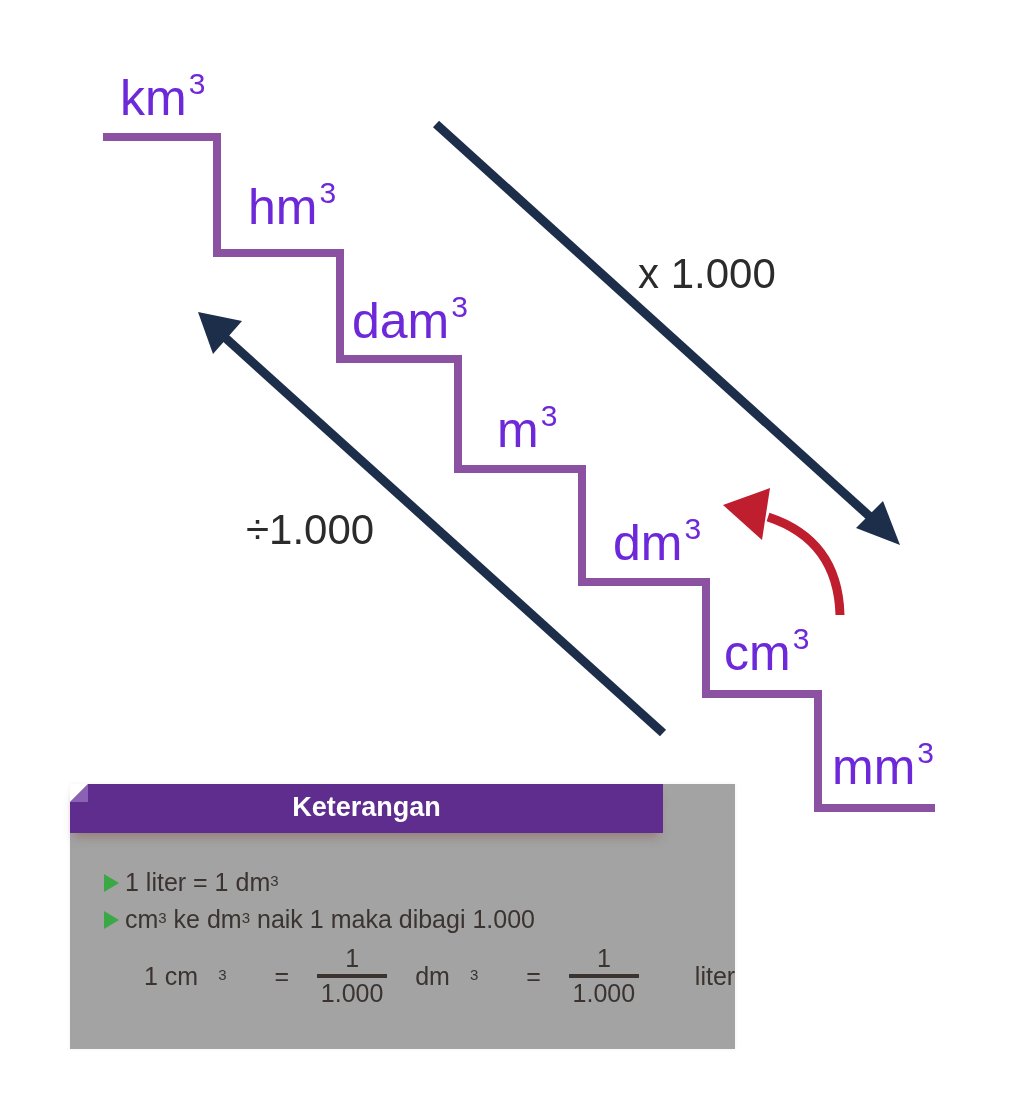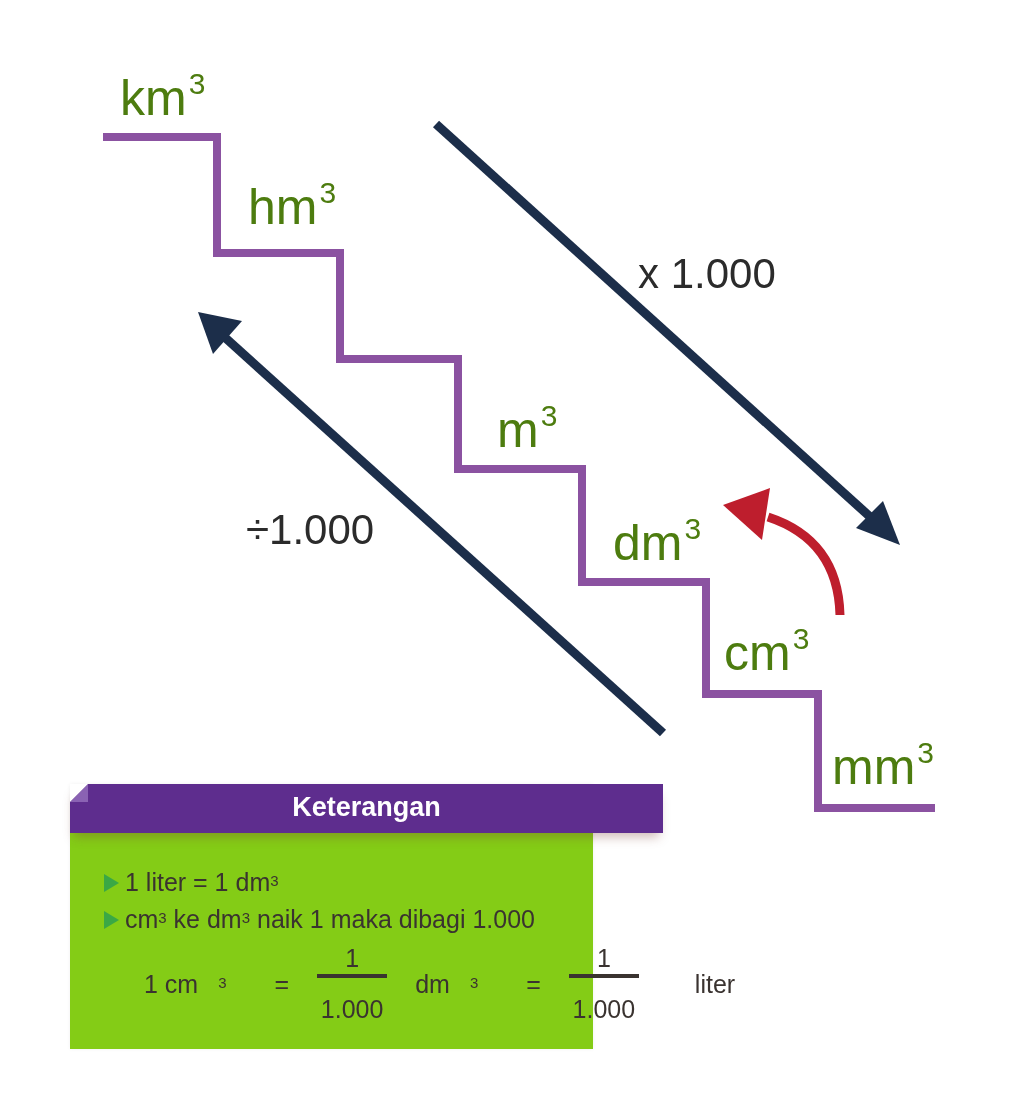--- a/index.html
+++ b/index.html
@@ -16,21 +16,21 @@
       color: #2b2b2b;
     }
     #diagram {
       position: absolute;
       left: 0; top: 0;
       width: 1024px; height: 1093px;
     }
     .unit-label {
       position: absolute;
       font-size: 50px;
-      color: #4d7c0f;
+      color: #6d28d9;
       line-height: 1;
       white-space: nowrap;
       letter-spacing: 0px;
     }
     .unit-label sup {
       font-size: 30px;
       vertical-align: top;
       position: relative;
       top: -4px;
       margin-left: 2px;
@@ -41,23 +41,23 @@
       color: #2b2b2b;
       line-height: 1;
       white-space: nowrap;
       text-align: center;
     }
     
     #legend-box {
       position: absolute;
       left: 70px;
       top: 784px;
-      width: 523px;
+      width: 665px;
       height: 265px;
-      background: #84cc16;
+      background: #a3a3a3;
       box-shadow: 0 0 4px rgba(0,0,0,0.06);
     }
     #legend-header {
       position: absolute;
       left: 0; top: 0;
       width: 593px;
       height: 49px;
       background: #5e2d8e;
       color: #ffffff;
       font-weight: bold;
@@ -132,21 +132,21 @@
       line-height: 28px;
       padding-bottom: 2px;
     }
     .frac .bar {
       width: 70px;
       height: 4px;
       background: #3a3330;
     }
     .frac .den {
       line-height: 30px;
-      padding-top: 16px;
+      padding-top: 0;
     }
     .gap { display: inline-block; width: 8px; }
   </style>
 </head>
 <body>
 
 <div id="diagram">
   <svg width="1024" height="1093" viewBox="0 0 1024 1093" style="position:absolute;left:0;top:0;">
     <defs>
       <marker id="ah-dark" markerWidth="10" markerHeight="10" refX="6" refY="5" orient="auto" markerUnits="userSpaceOnUse" viewBox="0 0 10 10"></marker>
@@ -168,20 +168,23 @@
       <path d="M 840 615 Q 838 540 768 517" fill="none" stroke="#be1e2d" stroke-width="9"></path>
       <polygon points="723,505 770,488 762,540" fill="#be1e2d"></polygon>
     </g>
   </svg>
 
   <div class="unit-label" style="left:120px; top:73px;">
     <span>km</span><sup>3</sup>
   </div>
   <div class="unit-label" style="left:248px; top:182px;">
     <span>hm</span><sup>3</sup>
+  </div>
+  <div class="unit-label" style="left:352px; top:296px;">
+    <span>dam</span><sup>3</sup>
   </div>
   <div class="unit-label" style="left:497px; top:405px;">
     <span>m</span><sup>3</sup>
   </div>
   <div class="unit-label" style="left:598px; top:518px;margin-left:15px;">
     <span>dm</span><sup>3</sup>
   </div>
   <div class="unit-label" style="left:724px; top:628px;">
     <span>cm</span><sup>3</sup>
   </div>

